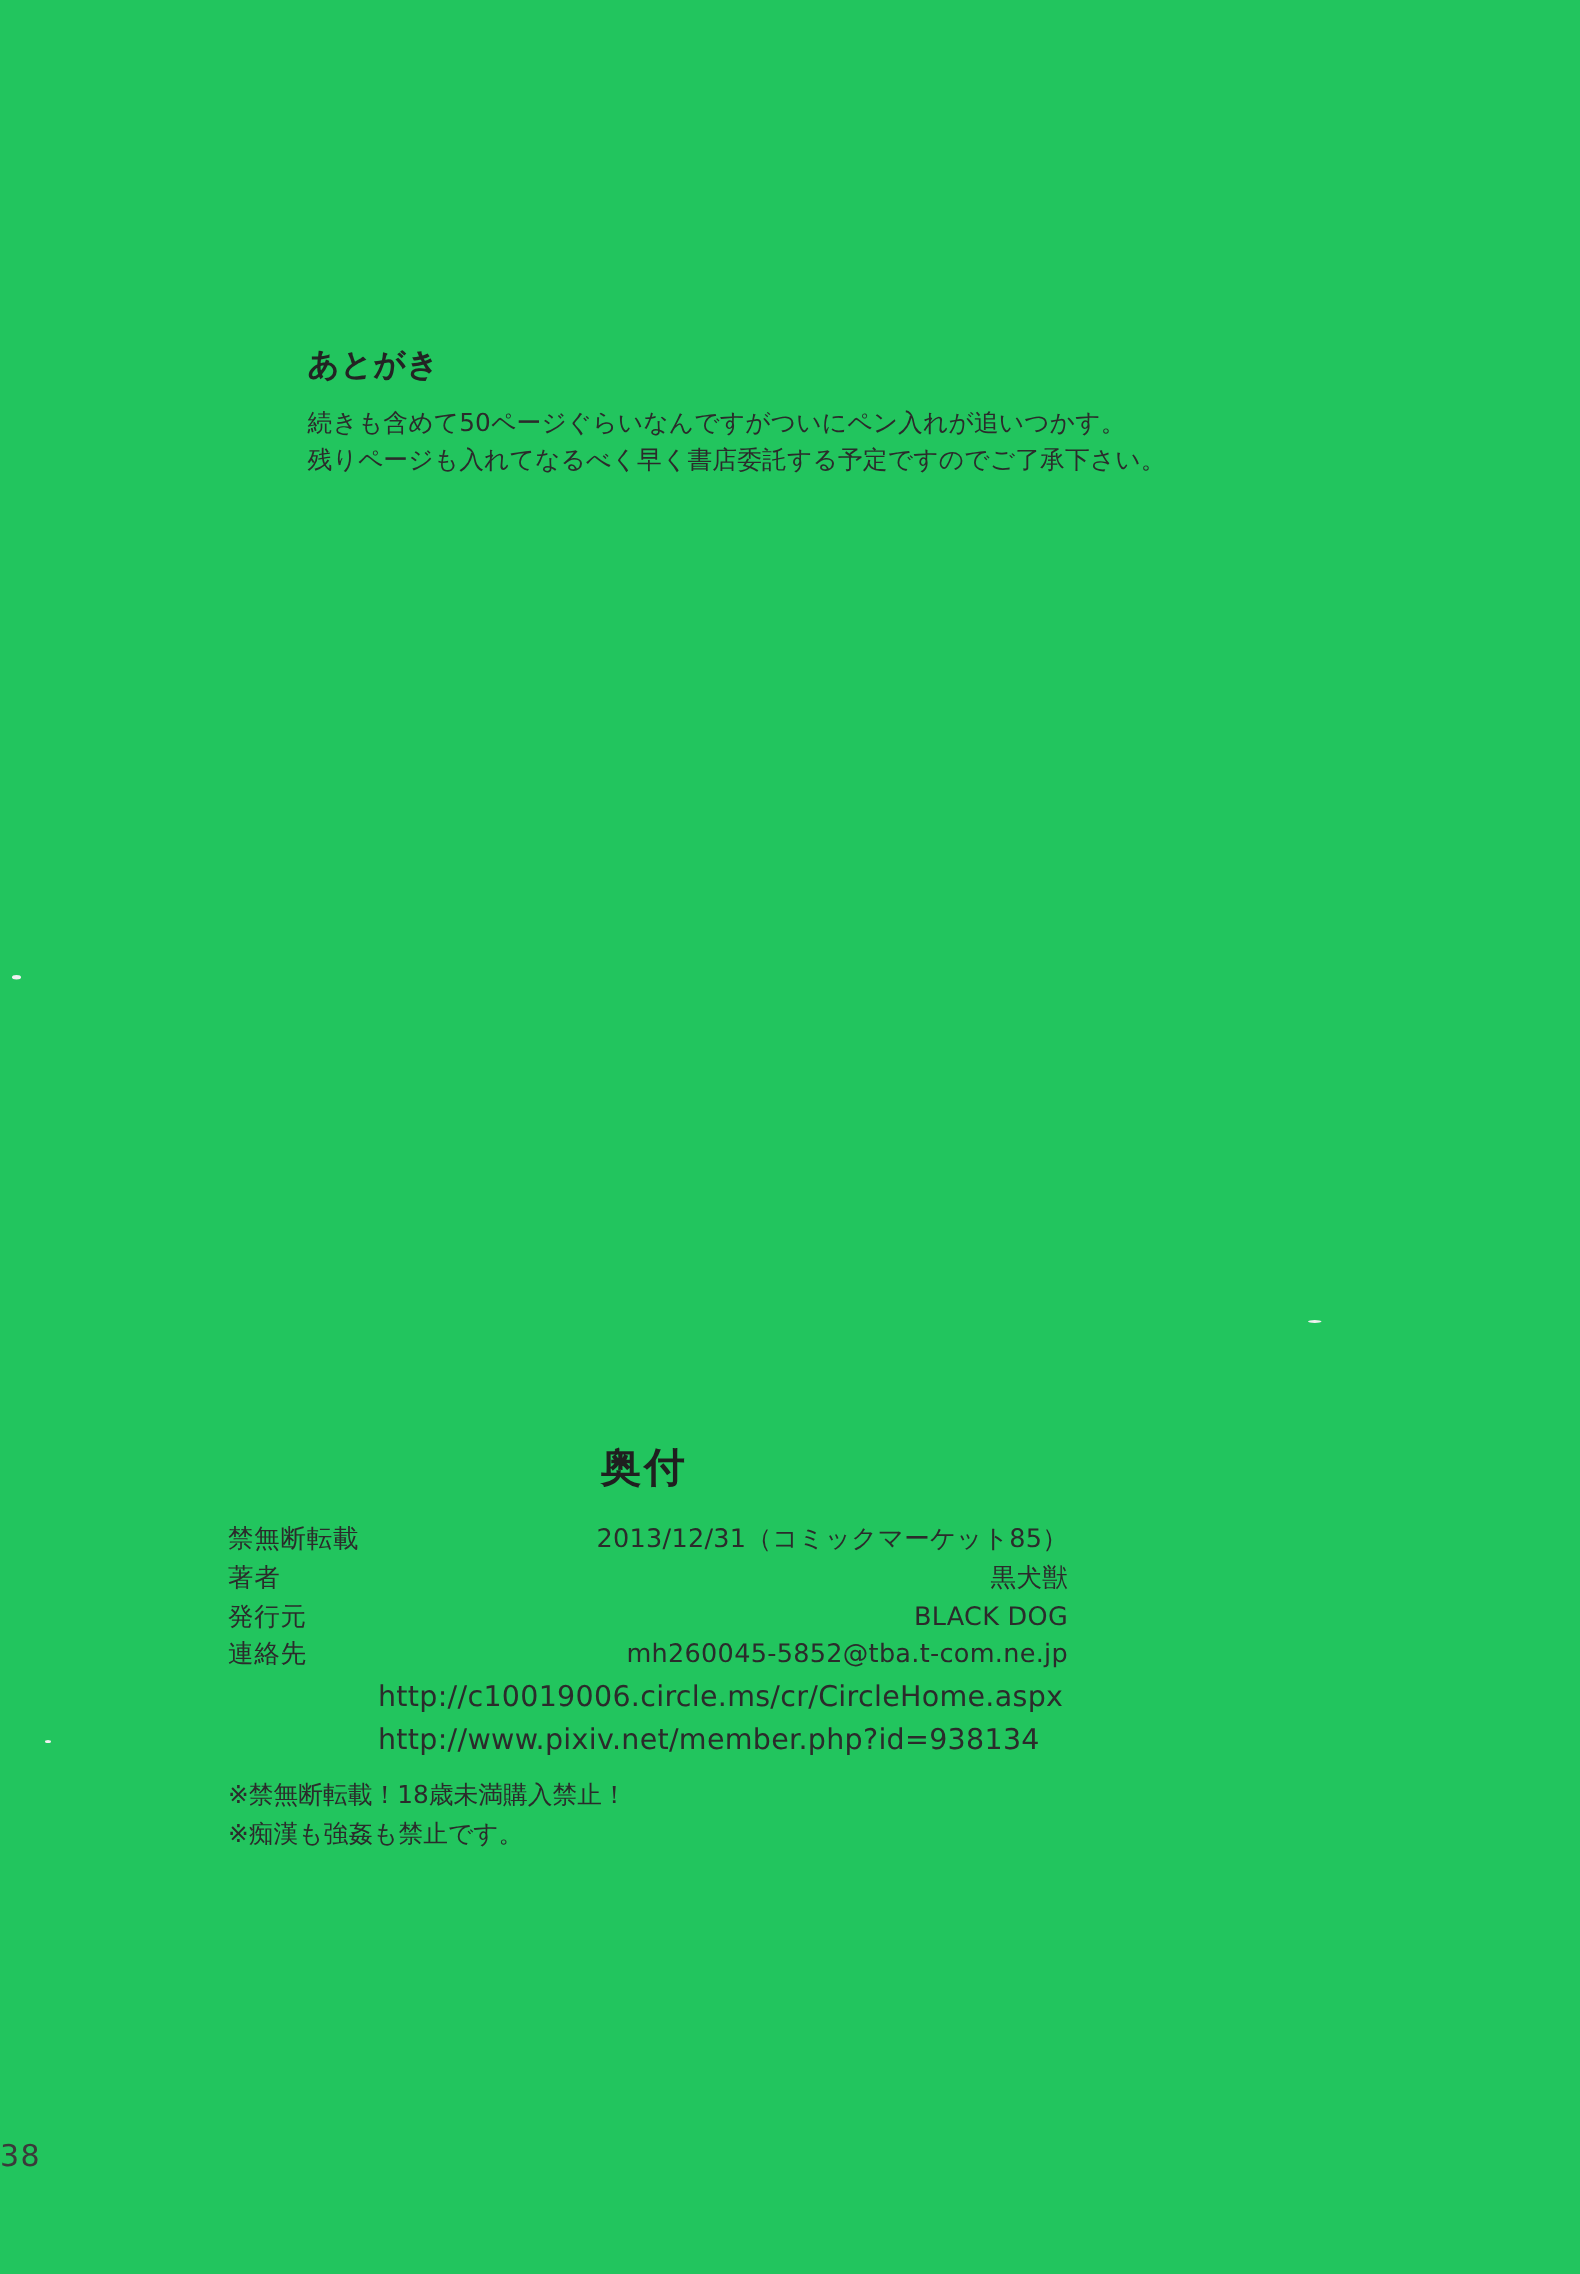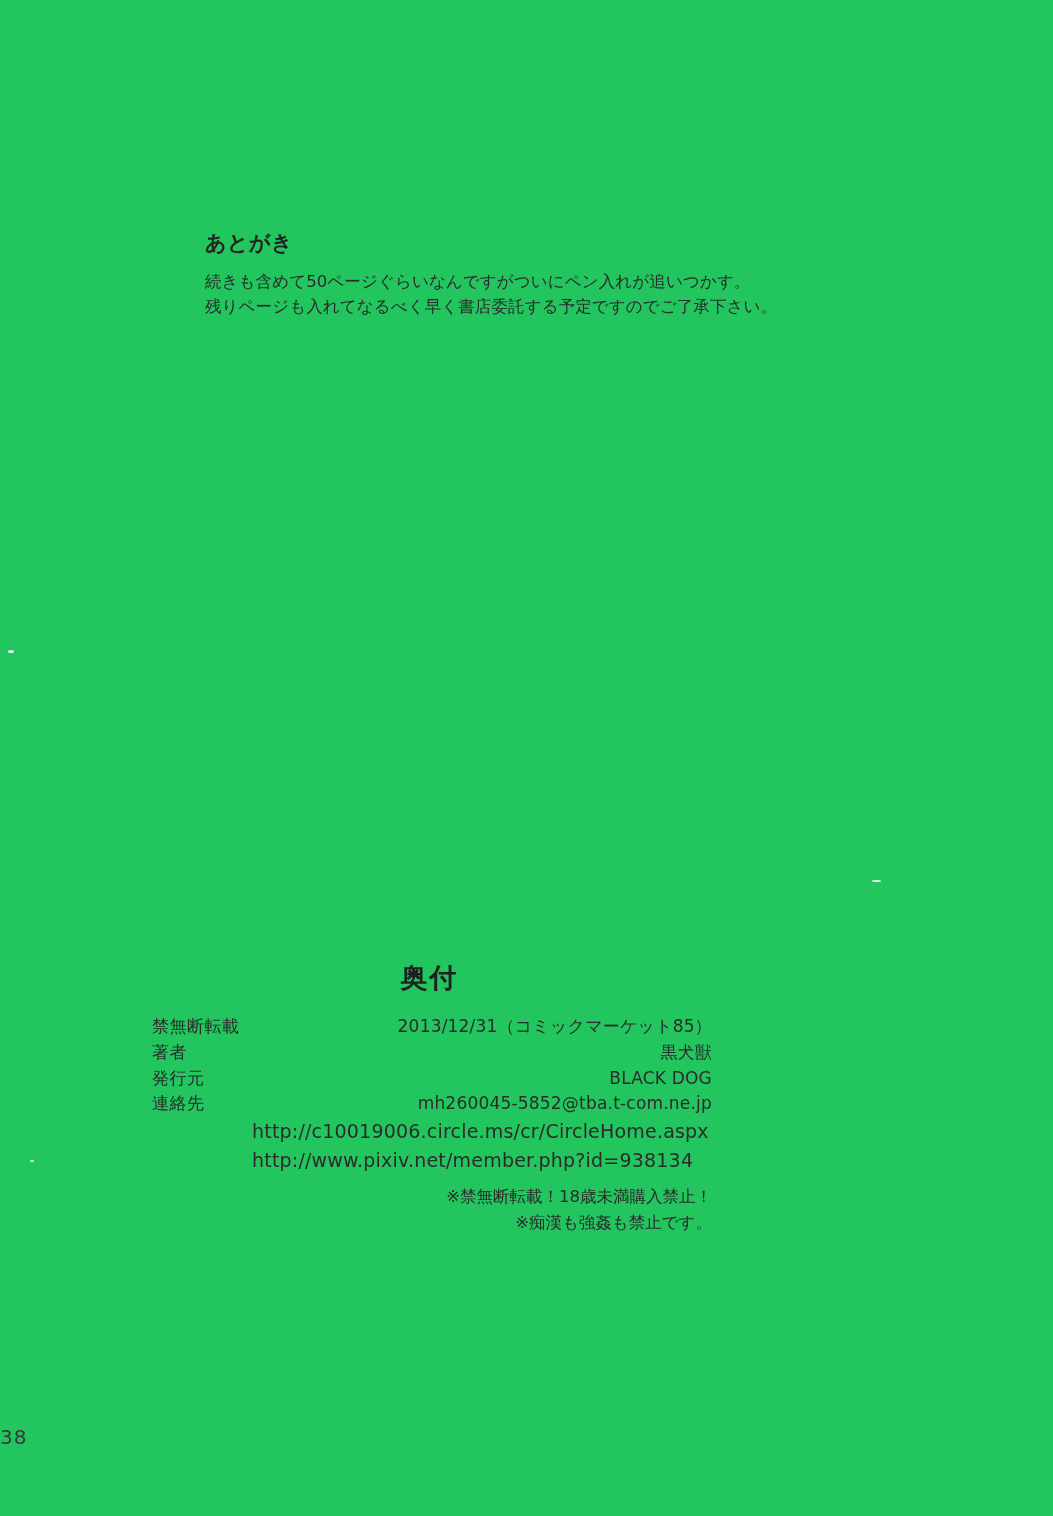--- a/index.html
+++ b/index.html
@@ -93,21 +93,20 @@
     color: #2b2b2b;
     white-space: nowrap;
     letter-spacing: 0.2px;
   }
   .notices {
     margin-top: 9px;
     font-size: 16.5px;
     line-height: 1.55;
     color: #2b2b2b;
     white-space: nowrap;
-    text-align: right;
   }
 
   
   .page-number {
     position: absolute;
     left: 0;
     right: 0;
     top: 1425px;
     text-align: left;
     font-size: 20px;

